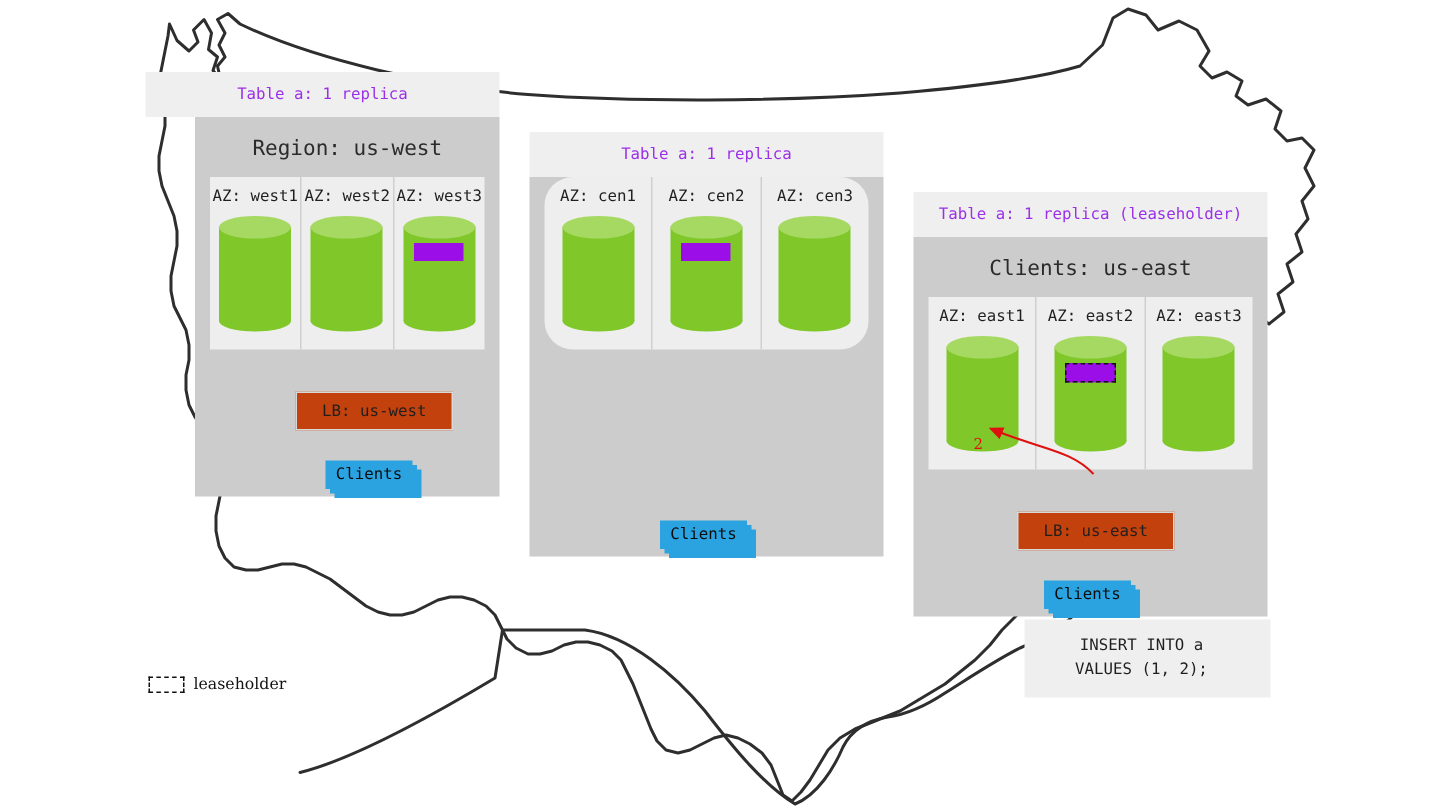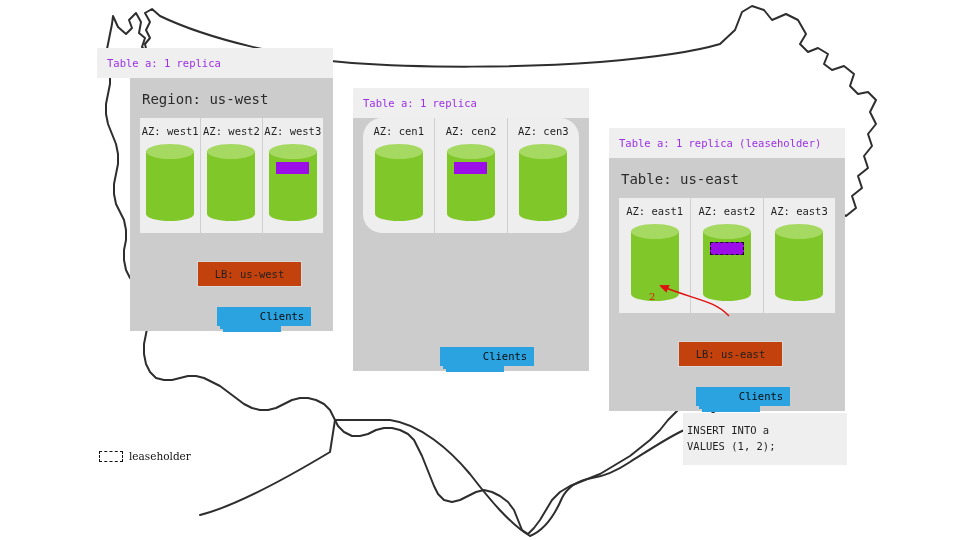--- a/index.html
+++ b/index.html
@@ -1,21 +1,21 @@
 <!DOCTYPE html>
 <html><head>
 <meta charset="utf-8">
 <style>
   html,body{margin:0;padding:0;}
   body{
     width:960px;height:540px;overflow:hidden;position:relative;
     background:#ffffff;
     font-family:"DejaVu Sans Mono","Liberation Mono",monospace;
   }
-  #stage{position:absolute;inset:0;width:960px;height:540px;}
+  #stage{position:absolute;inset:0;width:960px;height:540px;text-align:center;}
 
   
   #map{position:absolute;left:0;top:0;width:960px;height:540px;pointer-events:none;}
 
   
   .region-panel{position:absolute;}
   .panel-header{
     background:#efefef;
     color:#9b30e8;
     font-size:10.5px;
@@ -89,21 +89,21 @@
     display:flex;align-items:center;justify-content:center;
     white-space:nowrap;
   }
 
   
   .clients{position:absolute;width:64px;height:25px;}
   .clients .sheet{position:absolute;background:#2aa3e0;}
   .clients .sheet.s3{left:6px;top:6px;width:58px;height:19px;}
   .clients .sheet.s2{left:3px;top:3px;width:58px;height:19px;}
   .clients .sheet.s1{left:0;top:0;width:58px;height:19px;
-    display:flex;align-items:center;justify-content:center;padding-left:36px;}
+    display:flex;align-items:center;justify-content:center;}
   .clients .lbl{font-size:10.5px;color:#0b0b0b;white-space:nowrap;}
 
   
   .sql-box{
     position:absolute;
     background:#efefef;
     font-size:10.5px;
     color:#1f1f1f;
     line-height:1.55;
     padding:9px 12px 10px 4px;
@@ -262,21 +262,21 @@
         <div class="sheet s1">
           <span class="lbl">Clients</span>
         </div>
       </div>
     </div>
   </div>
 
   <div class="region-panel" style="left:609px;top:128px;width:236px;">
     <div class="panel-header">Table a: 1 replica (leaseholder)</div>
     <div class="panel-body" style="height:243px;position:relative;">
-      <div class="region-title">Table: us-east</div>
+      <div class="region-title">Clients: us-east</div>
 
       <div class="az-row" style="height:115px;">
         <div class="az-cell">
           <div class="az-label">AZ: east1</div>
           <div class="cyl" style="width:48px;height:77px;">
             <div class="bot"></div>
             <div class="body"></div>
             <div class="top"></div>
           </div>
         </div>

